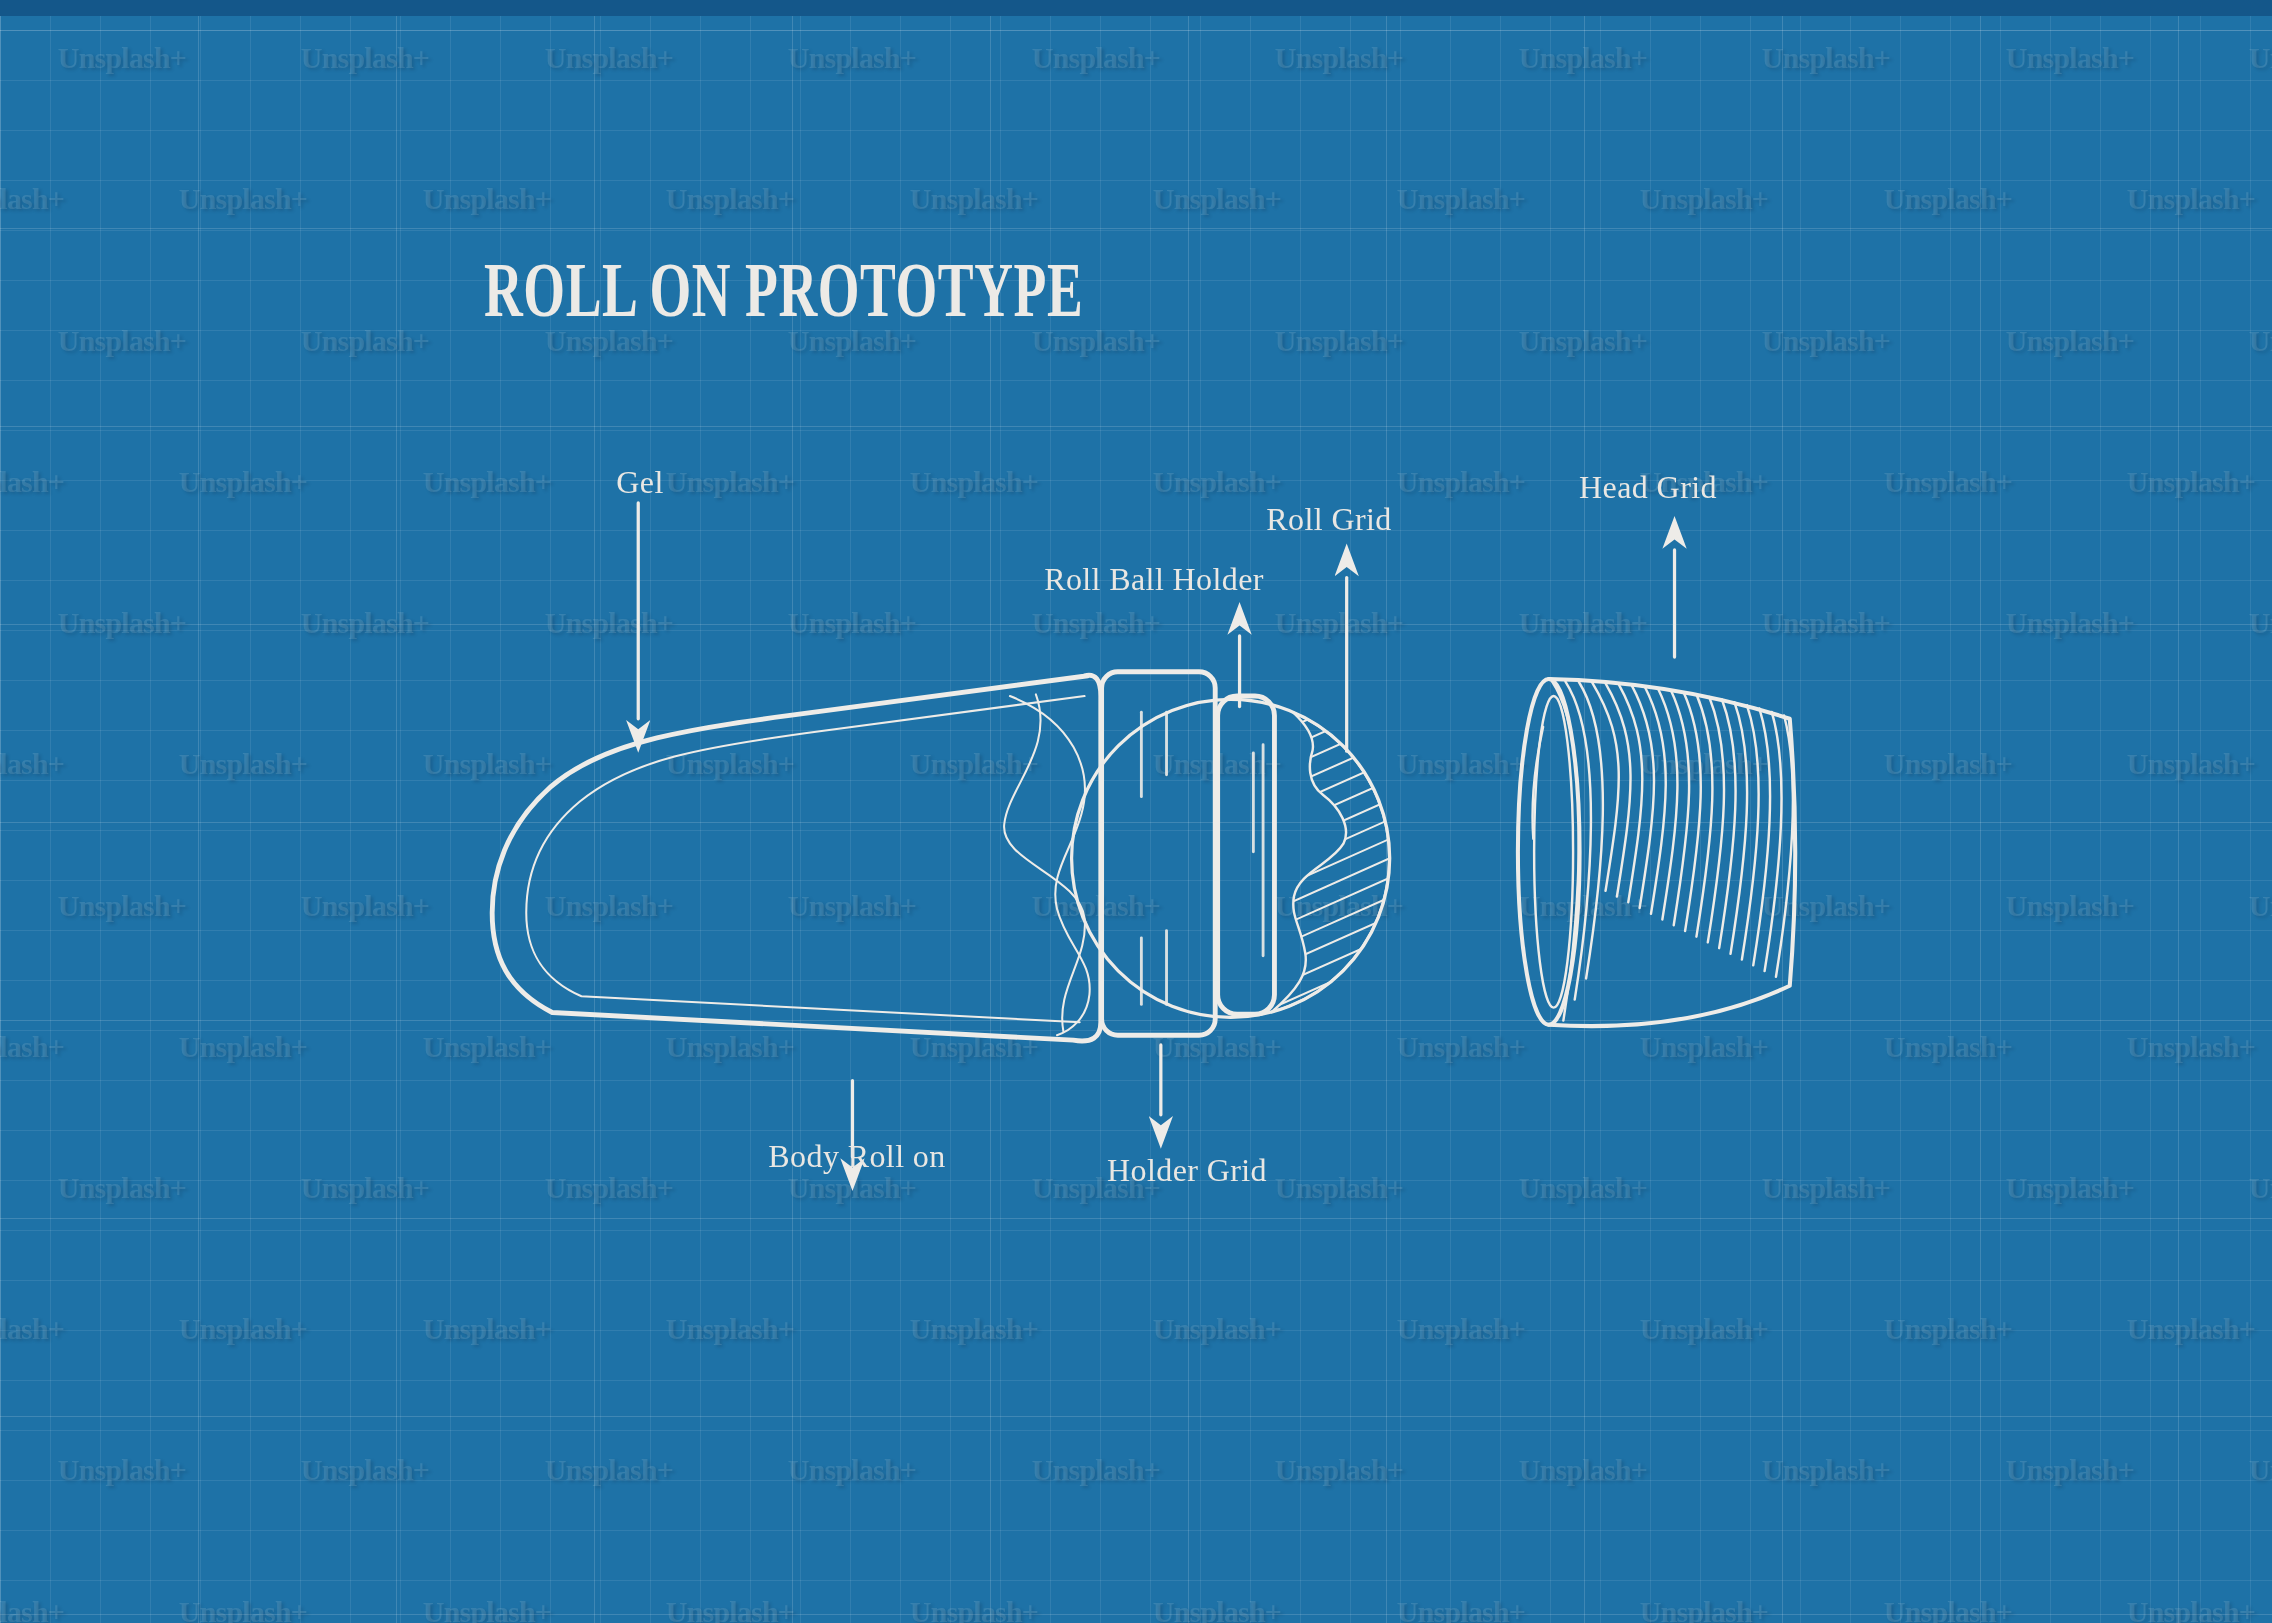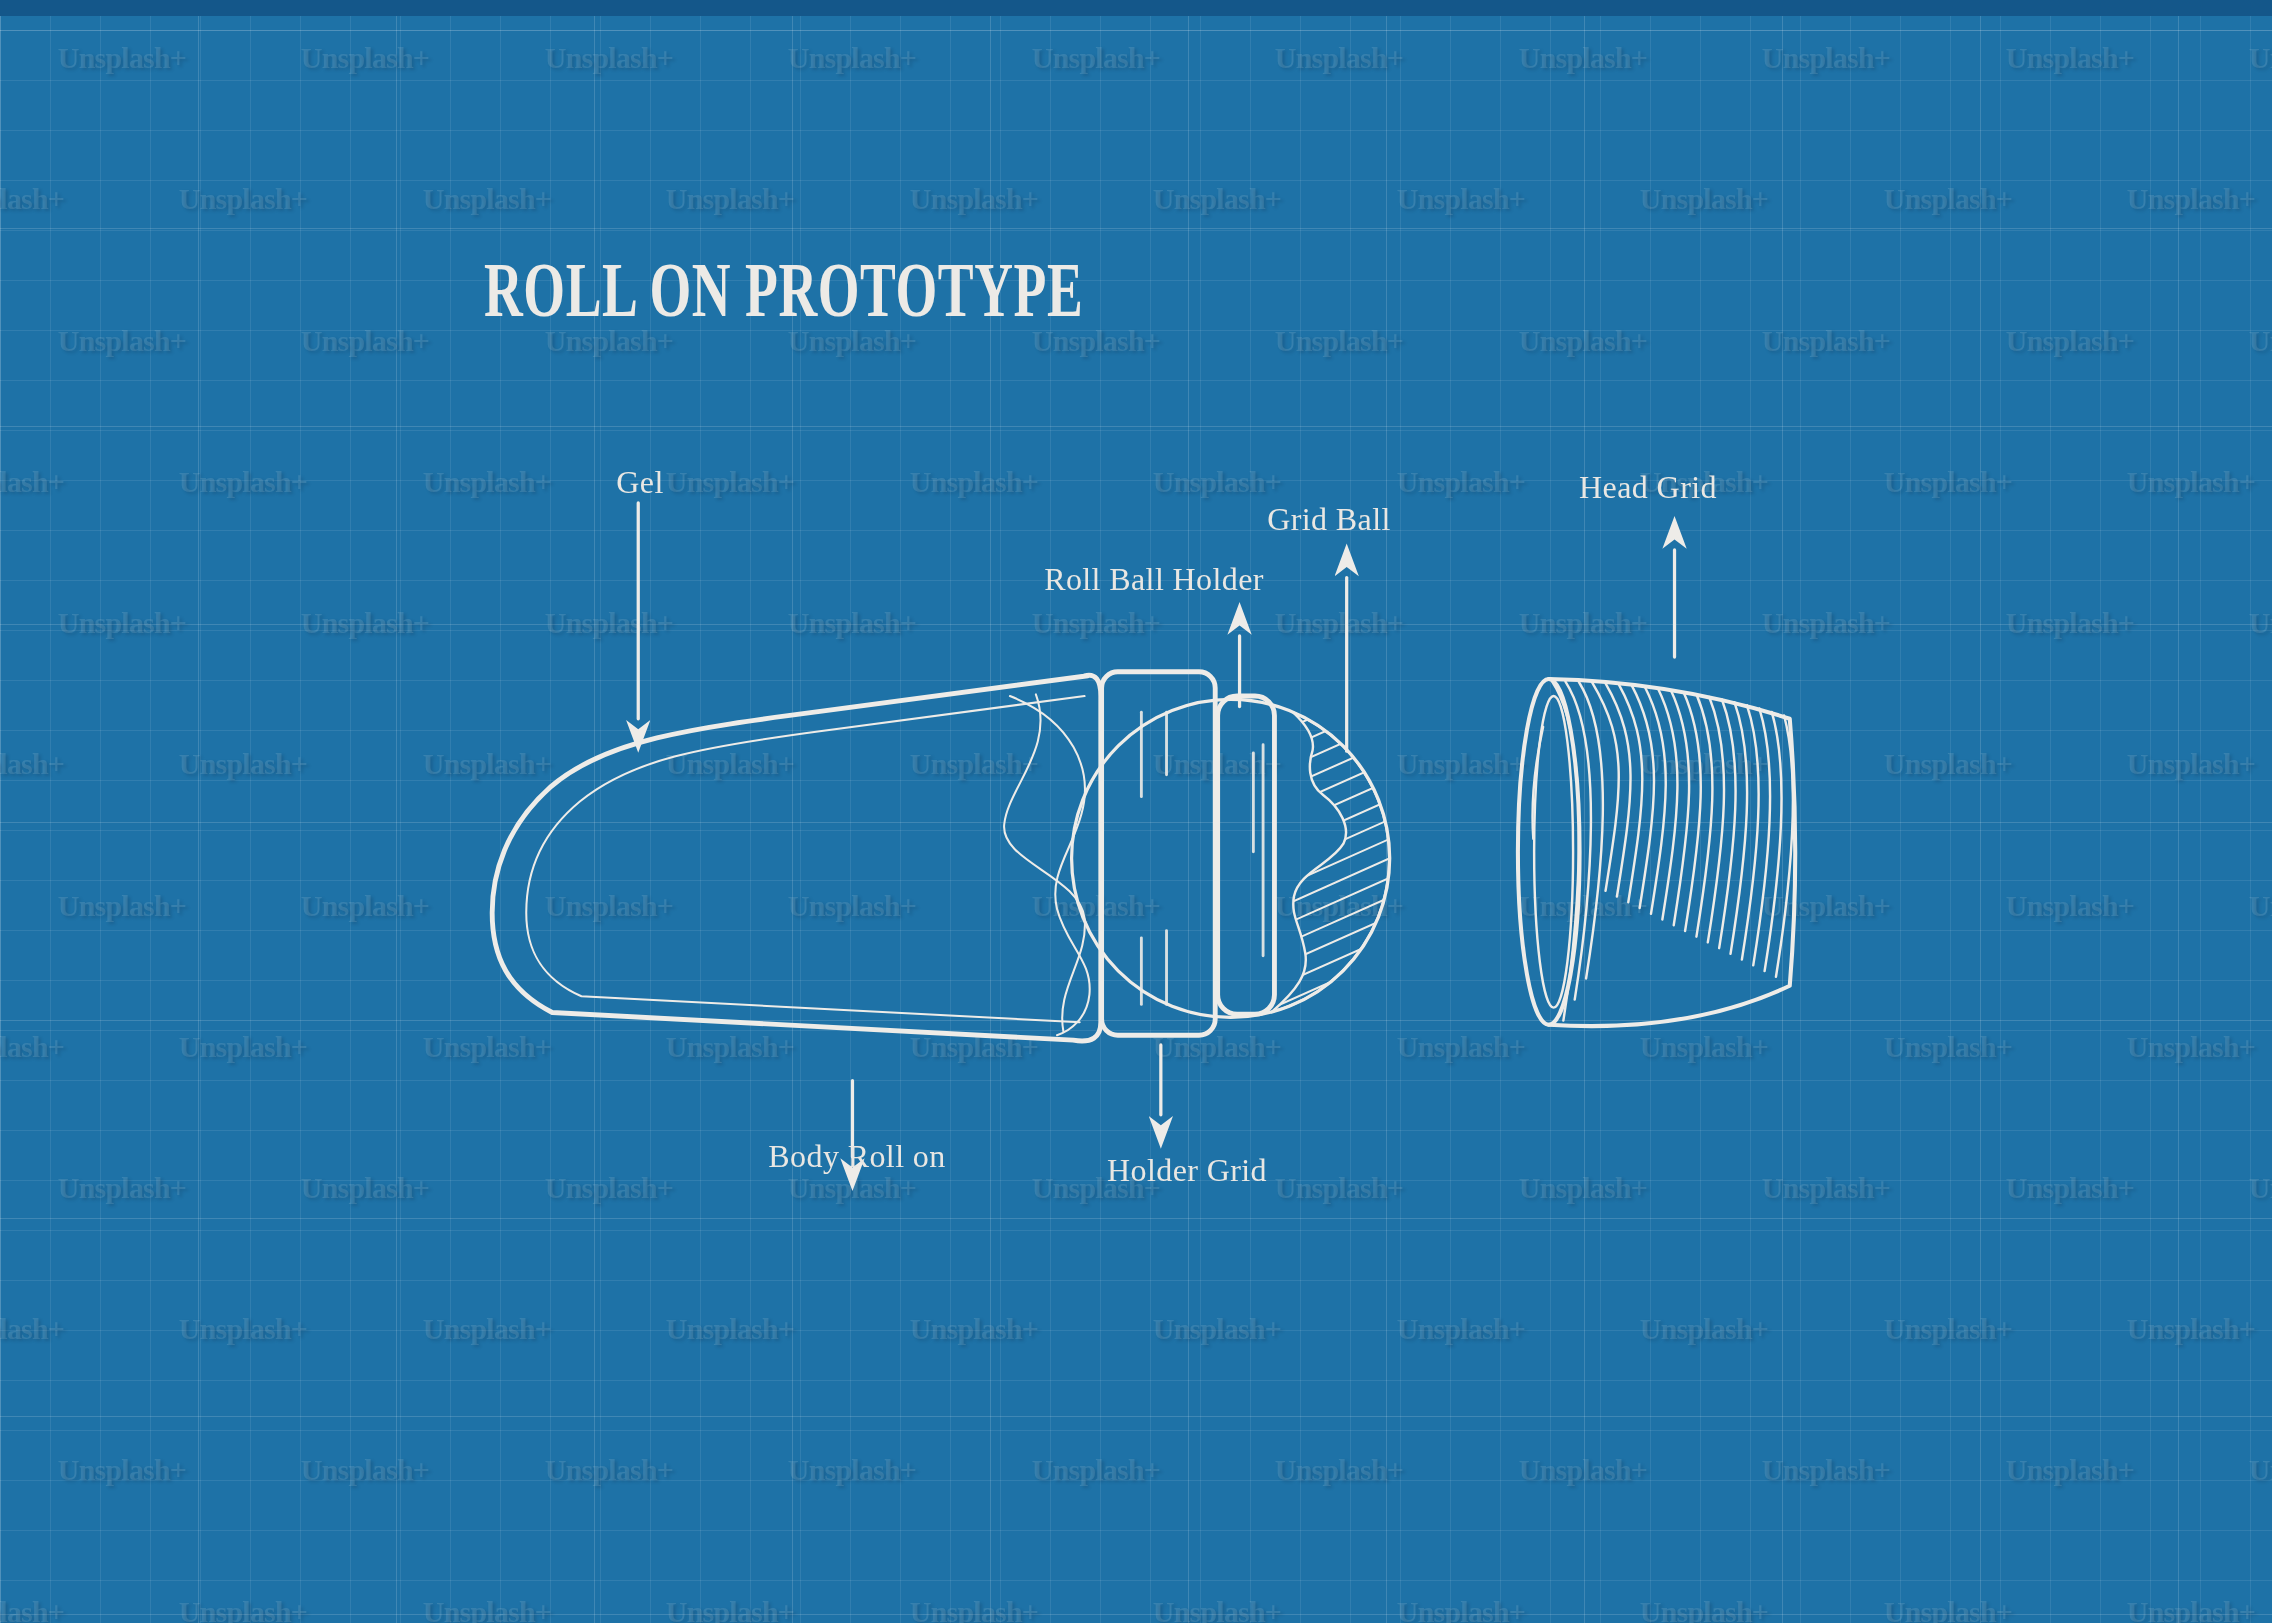--- a/index.html
+++ b/index.html
@@ -290,18 +290,18 @@
         <path d="M 1050 1312 L 1050 1406" marker-end="url(#arrowhead)"></path>
         <path d="M 1430 1268 L 1430 1354" marker-end="url(#arrowhead)"></path>
       </g>
     </g>
   </svg>
 
   <div class="page-title">ROLL ON PROTOTYPE</div>
 
   <div class="part-label lbl-gel">Gel</div>
   <div class="part-label lbl-holder">Roll Ball Holder</div>
-  <div class="part-label lbl-ball">Grid Ball</div>
+  <div class="part-label lbl-ball">Roll Grid</div>
   <div class="part-label lbl-head">Head Grid</div>
   <div class="part-label lbl-body">Body Roll on</div>
   <div class="part-label lbl-closing">Holder Grid</div>
 </div>
 
 
 </body></html>

